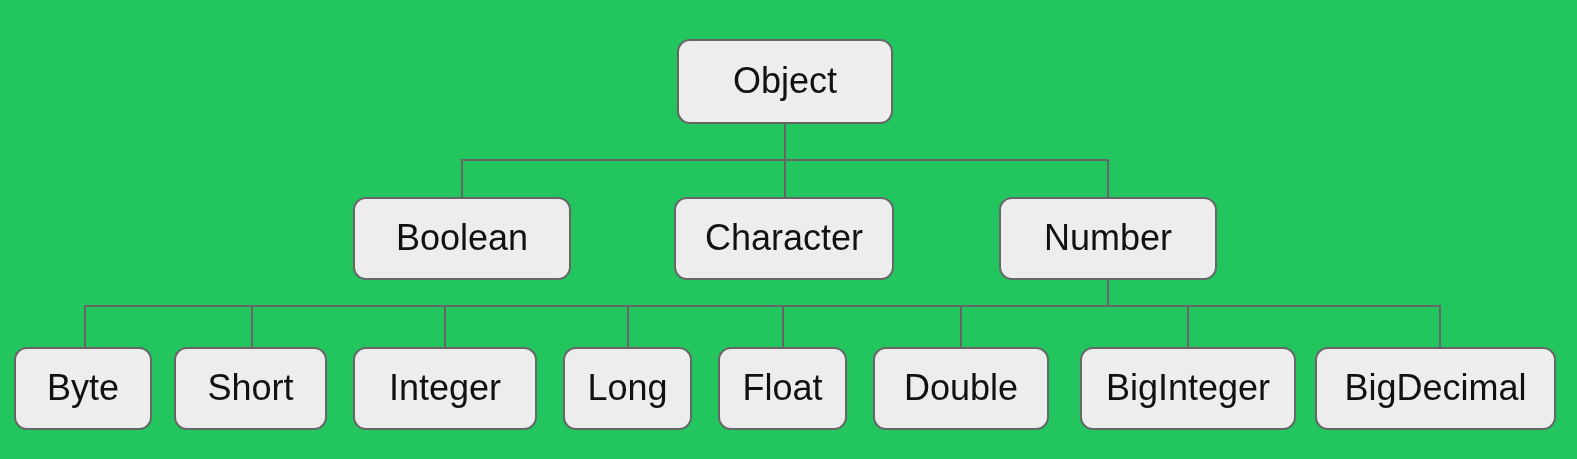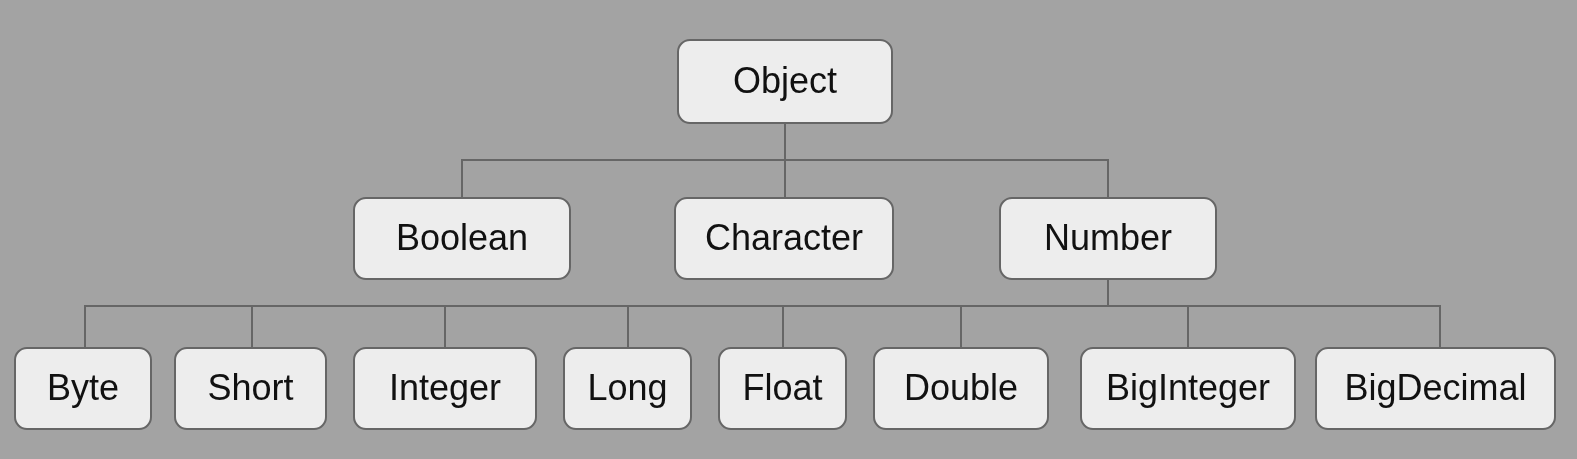--- a/index.html
+++ b/index.html
@@ -11,21 +11,21 @@
   body {
     width: 1577px;
     height: 459px;
     font-family: "Liberation Sans", sans-serif;
     overflow: hidden;
   }
   #diagram-root {
     position: relative;
     width: 1577px;
     height: 459px;
-    background: #a3a3a3;
+    background: #22c55e;
   }
   svg#tree-svg {
     display: block;
     width: 1577px;
     height: 459px;
   }
   .node-rect {
     fill: #ededed;
     stroke: #666666;
     stroke-width: 2;

